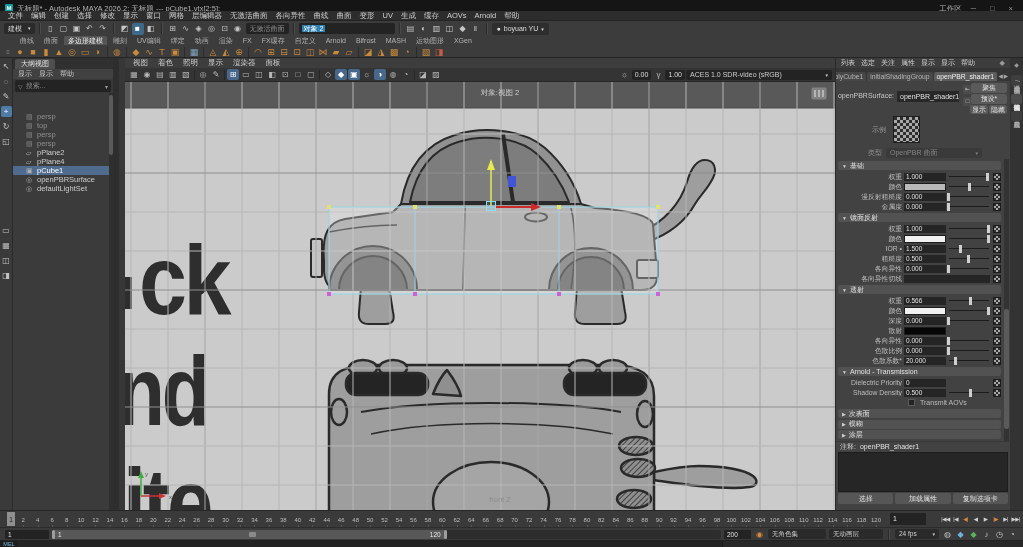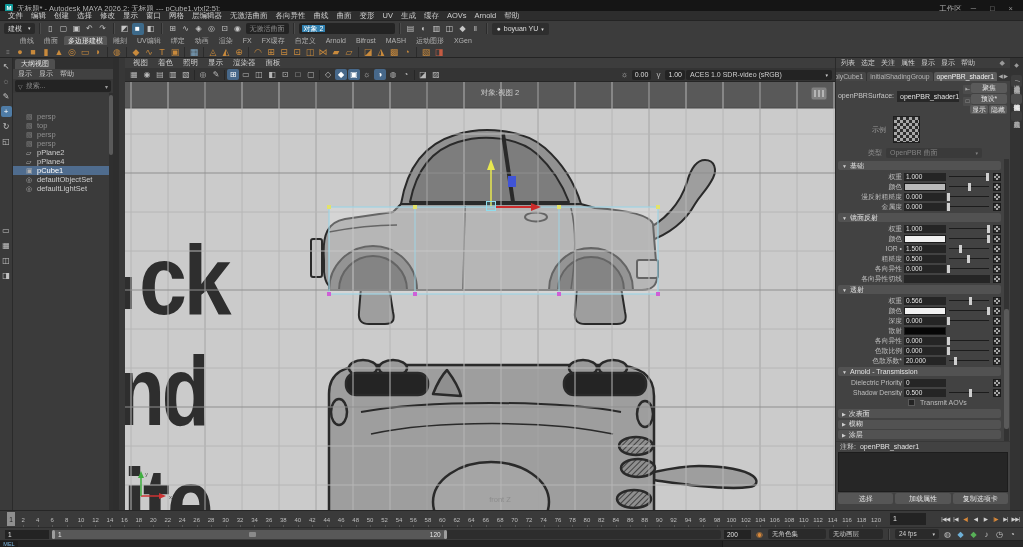--- a/index.html
+++ b/index.html
@@ -362,21 +362,21 @@
         <div class="o-row">
           <span class="o-icon">▱</span>
           <span>pPlane4</span>
         </div>
         <div class="o-row selected">
           <span class="o-icon">▣</span>
           <span>pCube1</span>
         </div>
         <div class="o-row">
           <span class="o-icon">◎</span>
-          <span>defaultObjectSet</span>
+          <span>openPBRSurface</span>
         </div>
         <div class="o-row">
           <span class="o-icon">◎</span>
           <span>defaultLightSet</span>
         </div>
       </div>
   </div>
 
   <div id="vp" class="abs">
     <div class="vp-menus" id="vp-menus">

